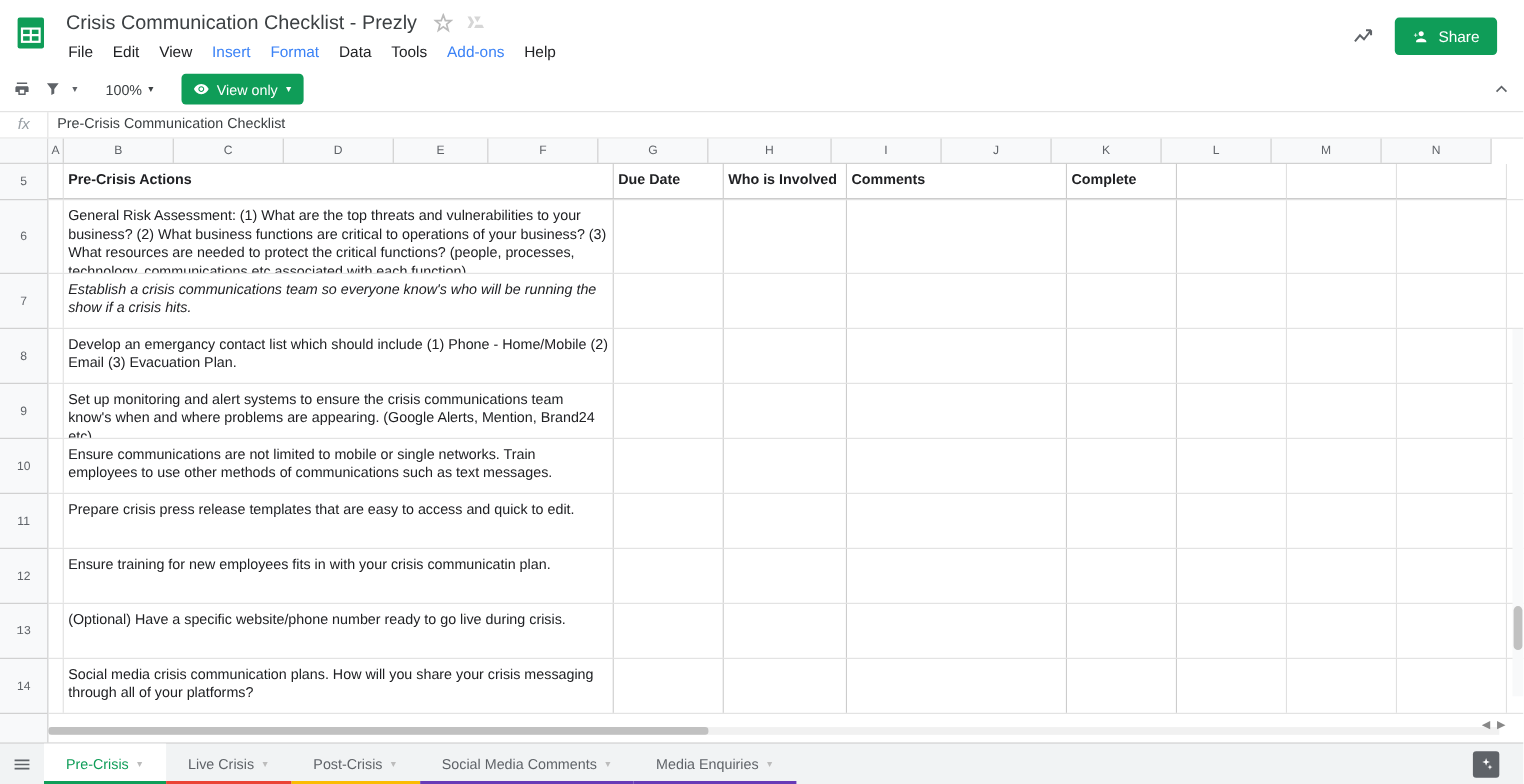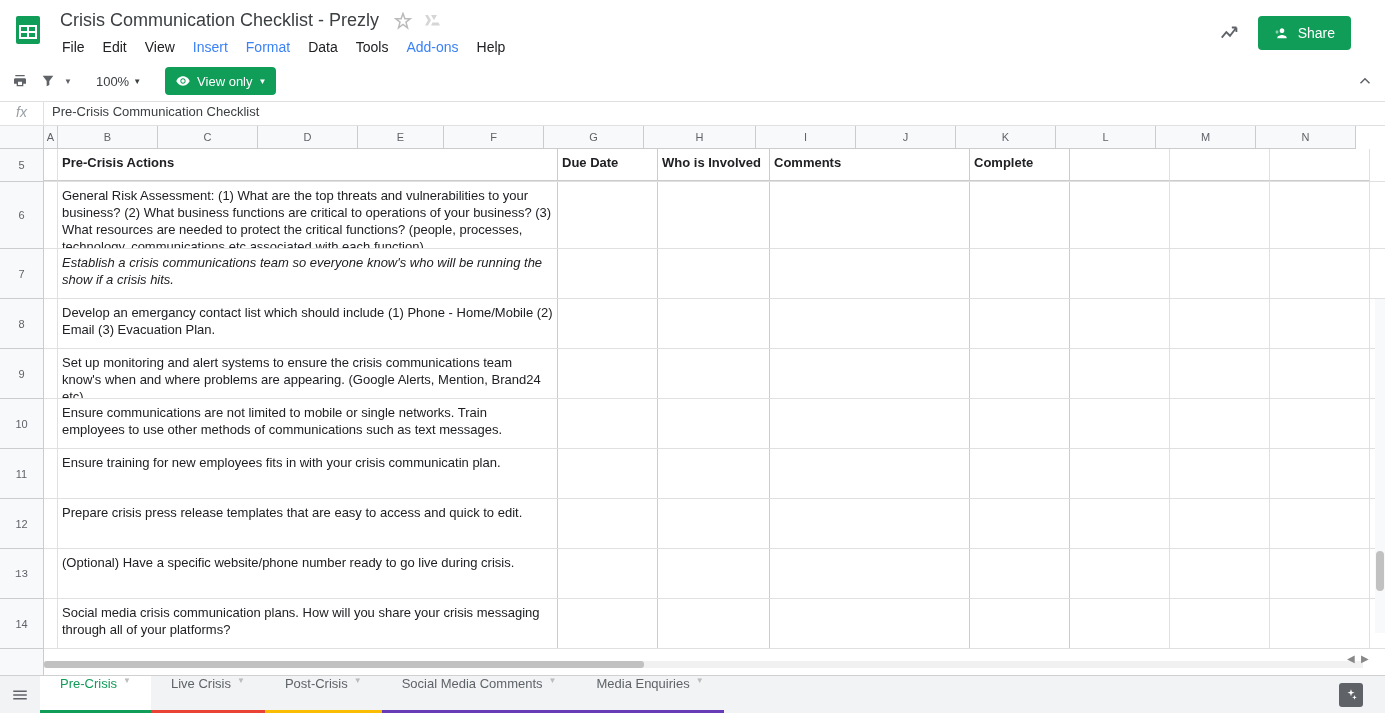--- a/index.html
+++ b/index.html
@@ -1,18 +1,18 @@
 <!DOCTYPE html>
 <html><head>
 <meta charset="utf-8">
 <style>
 * { box-sizing: border-box; margin: 0; padding: 0; font-family: Arial, sans-serif; }
 body { background: #fff; position: relative; height: 713px; width: 1385px; overflow: hidden; }
 
-.header { display: flex; align-items: flex-start; padding: 8px 22px 0 8px; }
+.header { display: flex; align-items: flex-start; padding: 8px 12px 0 8px; }
 .logo { width: 40px; height: 40px; margin: 2px 6px 0 0; display: flex; align-items: center; justify-content: center; }
 .logo svg { width: 36px; height: 36px; }
 .title-area { flex: 1; }
 .title-row { display: flex; align-items: center; gap: 8px; }
 .doc-title { font-size: 18px; color: #3c4043; padding: 2px 6px; }
 .star-icon, .folder-icon { width: 20px; height: 20px; color: #888; display: flex; align-items: center; justify-content: center; }
 .menubar { display: flex; gap: 2px; padding: 2px 0; }
 .menu-item { font-size: 14px; color: #202124; padding: 4px 8px; cursor: pointer; }
 .menu-item.disabled { color: #3b82f6; }
 .header-right { display: flex; align-items: center; gap: 16px; padding: 8px 12px 0 0; }
@@ -48,21 +48,21 @@
 
 .hscroll { position: absolute; bottom: 45px; left: 44px; right: 22px; height: 7px; background: #f1f1f1; }
 .hscroll-thumb { height: 100%; width: 600px; background: #c1c1c1; border-radius: 3px; }
 .vscroll { position: absolute; right: 0; top: 150px; bottom: 52px; width: 10px; background: #f8f9fa; }
 .vscroll-thumb { width: 8px; height: 40px; background: #c1c1c1; border-radius: 4px; margin: 0 1px; position: absolute; bottom: 42px; }
 .nav-arrows { position: absolute; right: 12px; bottom: 48px; display: flex; gap: 2px; }
 .nav-arrow { width: 12px; height: 12px; color: #888; font-size: 10px; cursor: pointer; }
 
 .sheet-tabs { position: absolute; bottom: 0; left: 0; right: 0; height: 38px; background: #f1f3f4; border-top: 1px solid #d0d0d0; display: flex; align-items: stretch; }
 .tab-menu { width: 40px; display: flex; align-items: center; justify-content: center; color: #5f6368; cursor: pointer; }
-.tab { padding: 0 20px; display: flex; gap: 6px; font-size: 13px; color: #5f6368; cursor: pointer; position: relative; }
+.tab { padding: 0 20px; display: flex; align-items: center; gap: 6px; font-size: 13px; color: #5f6368; cursor: pointer; position: relative; }
 .tab.active { background: #fff; color: #0f9d58; font-weight: 500; }
 .tab-border { position: absolute; bottom: 0; left: 0; right: 0; height: 3px; }
 .tab.active .tab-border { background: #0f9d58; }
 .tab[data-idx="1"] .tab-border { background: #ea4335; }
 .tab[data-idx="2"] .tab-border { background: #fbbc04; }
 .tab[data-idx="3"] .tab-border { background: #673ab7; }
 .tab[data-idx="4"] .tab-border { background: #673ab7; }
 .tab-caret { font-size: 8px; color: #bcbcbc; }
 .explore { position: absolute; right: 22px; bottom: 6px; width: 24px; height: 24px; background: #5f6368; border-radius: 3px; display: flex; align-items: center; justify-content: center; cursor: pointer; }
 .explore svg { width: 14px; height: 14px; }
@@ -255,32 +255,32 @@
         <div class="cell darkborder-r" style="width:100px;"></div>
         <div class="cell darkborder-r" style="width:112px;"></div>
         <div class="cell darkborder-r" style="width:200px;"></div>
         <div class="cell darkborder-r" style="width:100px;"></div>
         <div class="cell" style="width:100px;"></div>
         <div class="cell" style="width:100px;"></div>
         <div class="cell" style="width:100px;"></div>
       </div>
       <div class="row" style="height: 50px;">
         <div class="cell" style="width:14px;"></div>
+        <div class="cell merged-action">Prepare crisis press release templates that are easy to access and quick to edit.</div>
+        <div class="cell darkborder-r" style="width:100px;"></div>
+        <div class="cell darkborder-r" style="width:112px;"></div>
+        <div class="cell darkborder-r" style="width:200px;"></div>
+        <div class="cell darkborder-r" style="width:100px;"></div>
+        <div class="cell" style="width:100px;"></div>
+        <div class="cell" style="width:100px;"></div>
+        <div class="cell" style="width:100px;"></div>
+      </div>
+      <div class="row" style="height: 50px;">
+        <div class="cell" style="width:14px;"></div>
         <div class="cell merged-action">Ensure training for new employees fits in with your crisis communicatin plan.</div>
-        <div class="cell darkborder-r" style="width:100px;"></div>
-        <div class="cell darkborder-r" style="width:112px;"></div>
-        <div class="cell darkborder-r" style="width:200px;"></div>
-        <div class="cell darkborder-r" style="width:100px;"></div>
-        <div class="cell" style="width:100px;"></div>
-        <div class="cell" style="width:100px;"></div>
-        <div class="cell" style="width:100px;"></div>
-      </div>
-      <div class="row" style="height: 50px;">
-        <div class="cell" style="width:14px;"></div>
-        <div class="cell merged-action">Prepare crisis press release templates that are easy to access and quick to edit.</div>
         <div class="cell darkborder-r" style="width:100px;"></div>
         <div class="cell darkborder-r" style="width:112px;"></div>
         <div class="cell darkborder-r" style="width:200px;"></div>
         <div class="cell darkborder-r" style="width:100px;"></div>
         <div class="cell" style="width:100px;"></div>
         <div class="cell" style="width:100px;"></div>
         <div class="cell" style="width:100px;"></div>
       </div>
       <div class="row" style="height: 50px;">
         <div class="cell" style="width:14px;"></div>

